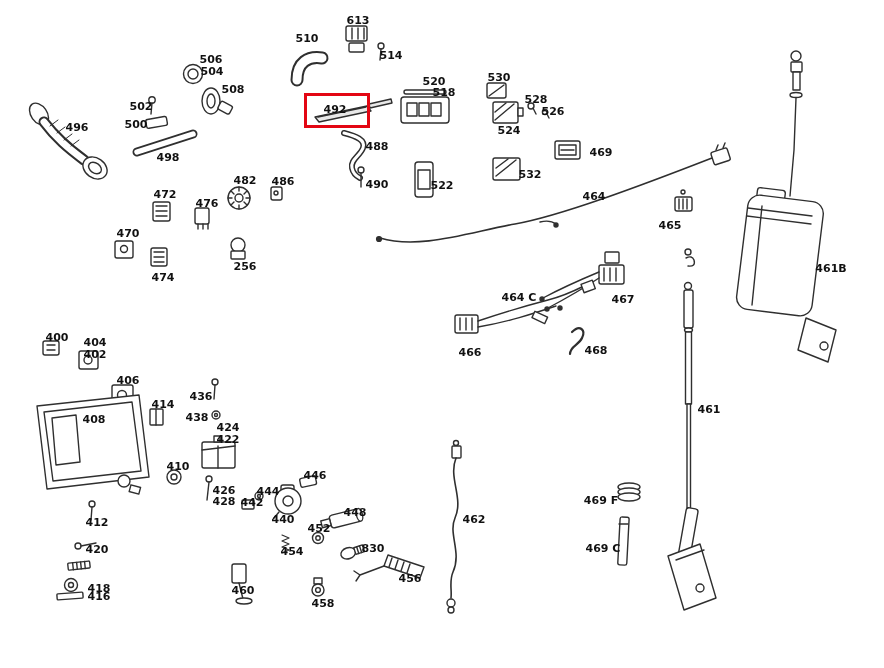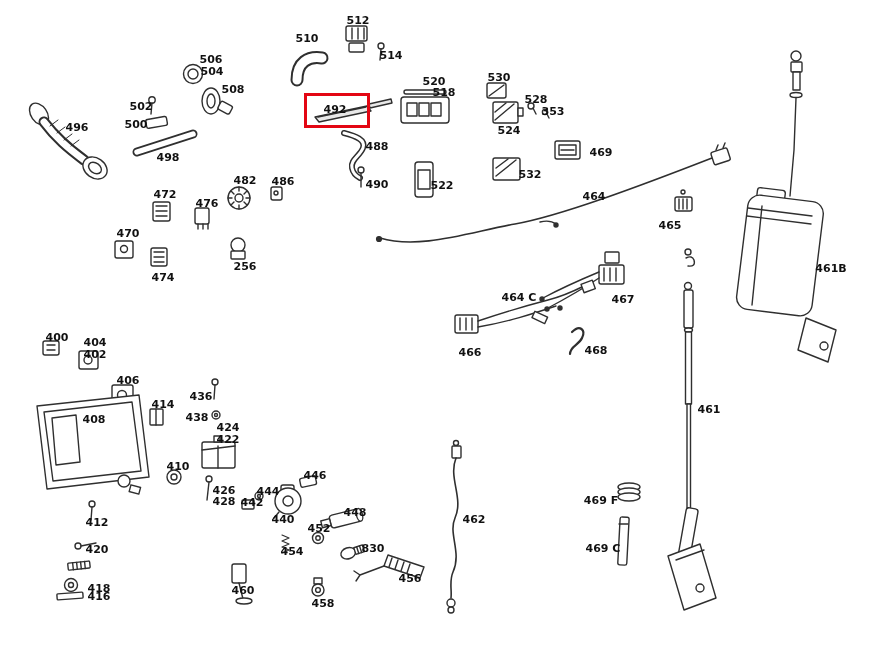--- a/index.html
+++ b/index.html
@@ -379,28 +379,28 @@
   <div class="highlight-box" style="left:304px;top:93px;width:60px;height:29px"></div>
 
   <span class="lbl" style="left:77px;top:127px">496</span>
   <span class="lbl" style="left:141px;top:106px">502</span>
   <span class="lbl" style="left:136px;top:124px">500</span>
   <span class="lbl" style="left:168px;top:157px">498</span>
   <span class="lbl" style="left:211px;top:59px">506</span>
   <span class="lbl" style="left:212px;top:71px">504</span>
   <span class="lbl" style="left:233px;top:89px">508</span>
   <span class="lbl" style="left:307px;top:38px">510</span>
-  <span class="lbl" style="left:358px;top:20px">512</span>
+  <span class="lbl" style="left:358px;top:20px">613</span>
   <span class="lbl" style="left:391px;top:55px">514</span>
   <span class="lbl" style="left:335px;top:109px">492</span>
   <span class="lbl" style="left:434px;top:81px">520</span>
   <span class="lbl" style="left:444px;top:92px">518</span>
   <span class="lbl" style="left:499px;top:77px">530</span>
   <span class="lbl" style="left:536px;top:99px">528</span>
-  <span class="lbl" style="left:553px;top:111px">353</span>
+  <span class="lbl" style="left:553px;top:111px">526</span>
   <span class="lbl" style="left:509px;top:130px">524</span>
   <span class="lbl" style="left:377px;top:146px">488</span>
   <span class="lbl" style="left:377px;top:184px">490</span>
   <span class="lbl" style="left:442px;top:185px">522</span>
   <span class="lbl" style="left:530px;top:174px">532</span>
   <span class="lbl" style="left:601px;top:152px">469</span>
   <span class="lbl" style="left:594px;top:196px">464</span>
   <span class="lbl" style="left:670px;top:225px">465</span>
   <span class="lbl" style="left:831px;top:268px">461B</span>
   <span class="lbl" style="left:245px;top:180px">482</span>

